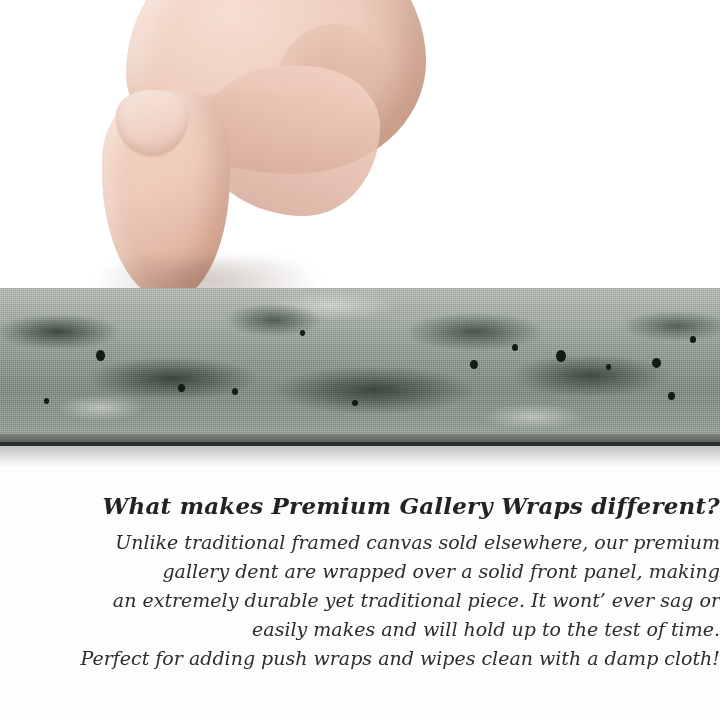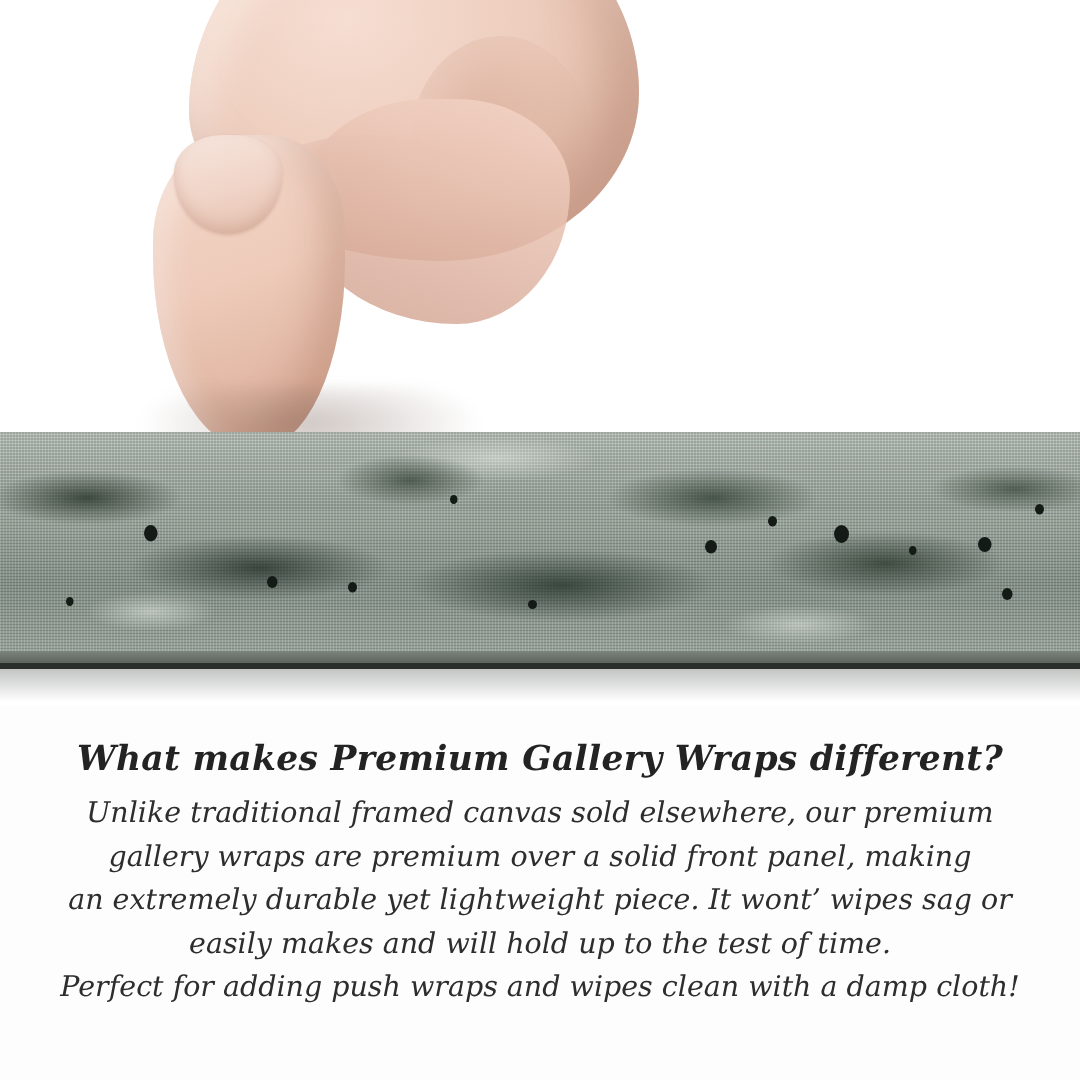--- a/index.html
+++ b/index.html
@@ -170,21 +170,21 @@
     height: 22px;
     background: linear-gradient(180deg, rgba(80,88,82,0.35) 0%, rgba(255,255,255,0) 100%);
   }
 
   
   .copy {
     position: absolute;
     left: 0;
     top: 492px;
     width: 720px;
-    text-align: center;
+    text-align: right;
     font-family: "DejaVu Serif", serif;
     color: #2e2e2e;
   }
   .copy-heading {
     font-style: italic;
     font-weight: 700;
     font-size: 23px;
     letter-spacing: 0.2px;
     margin: 0 0 9px 0;
     color: #232323;
@@ -236,20 +236,20 @@
       <div class="slab-edge"></div>
       <div class="slab-under"></div>
     </div>
     <div class="slab-shadow"></div>
   </div>
 
   <div class="copy">
     <p class="copy-heading">What makes Premium Gallery Wraps different?</p>
     <p class="copy-body">
       <span>Unlike traditional framed canvas sold elsewhere, our premium</span>
-      <span>gallery wraps are premium over a solid front panel, making</span>
-      <span>an extremely durable yet lightweight piece. It wont’ wipes sag or</span>
+      <span>gallery dent are wrapped over a solid front panel, making</span>
+      <span>an extremely durable yet traditional piece. It wont’ ever sag or</span>
       <span>easily makes and will hold up to the test of time.</span>
       <span>Perfect for adding push wraps and wipes clean with a damp cloth!</span>
     </p>
   </div>
 
 </div>
 
 </body></html>

